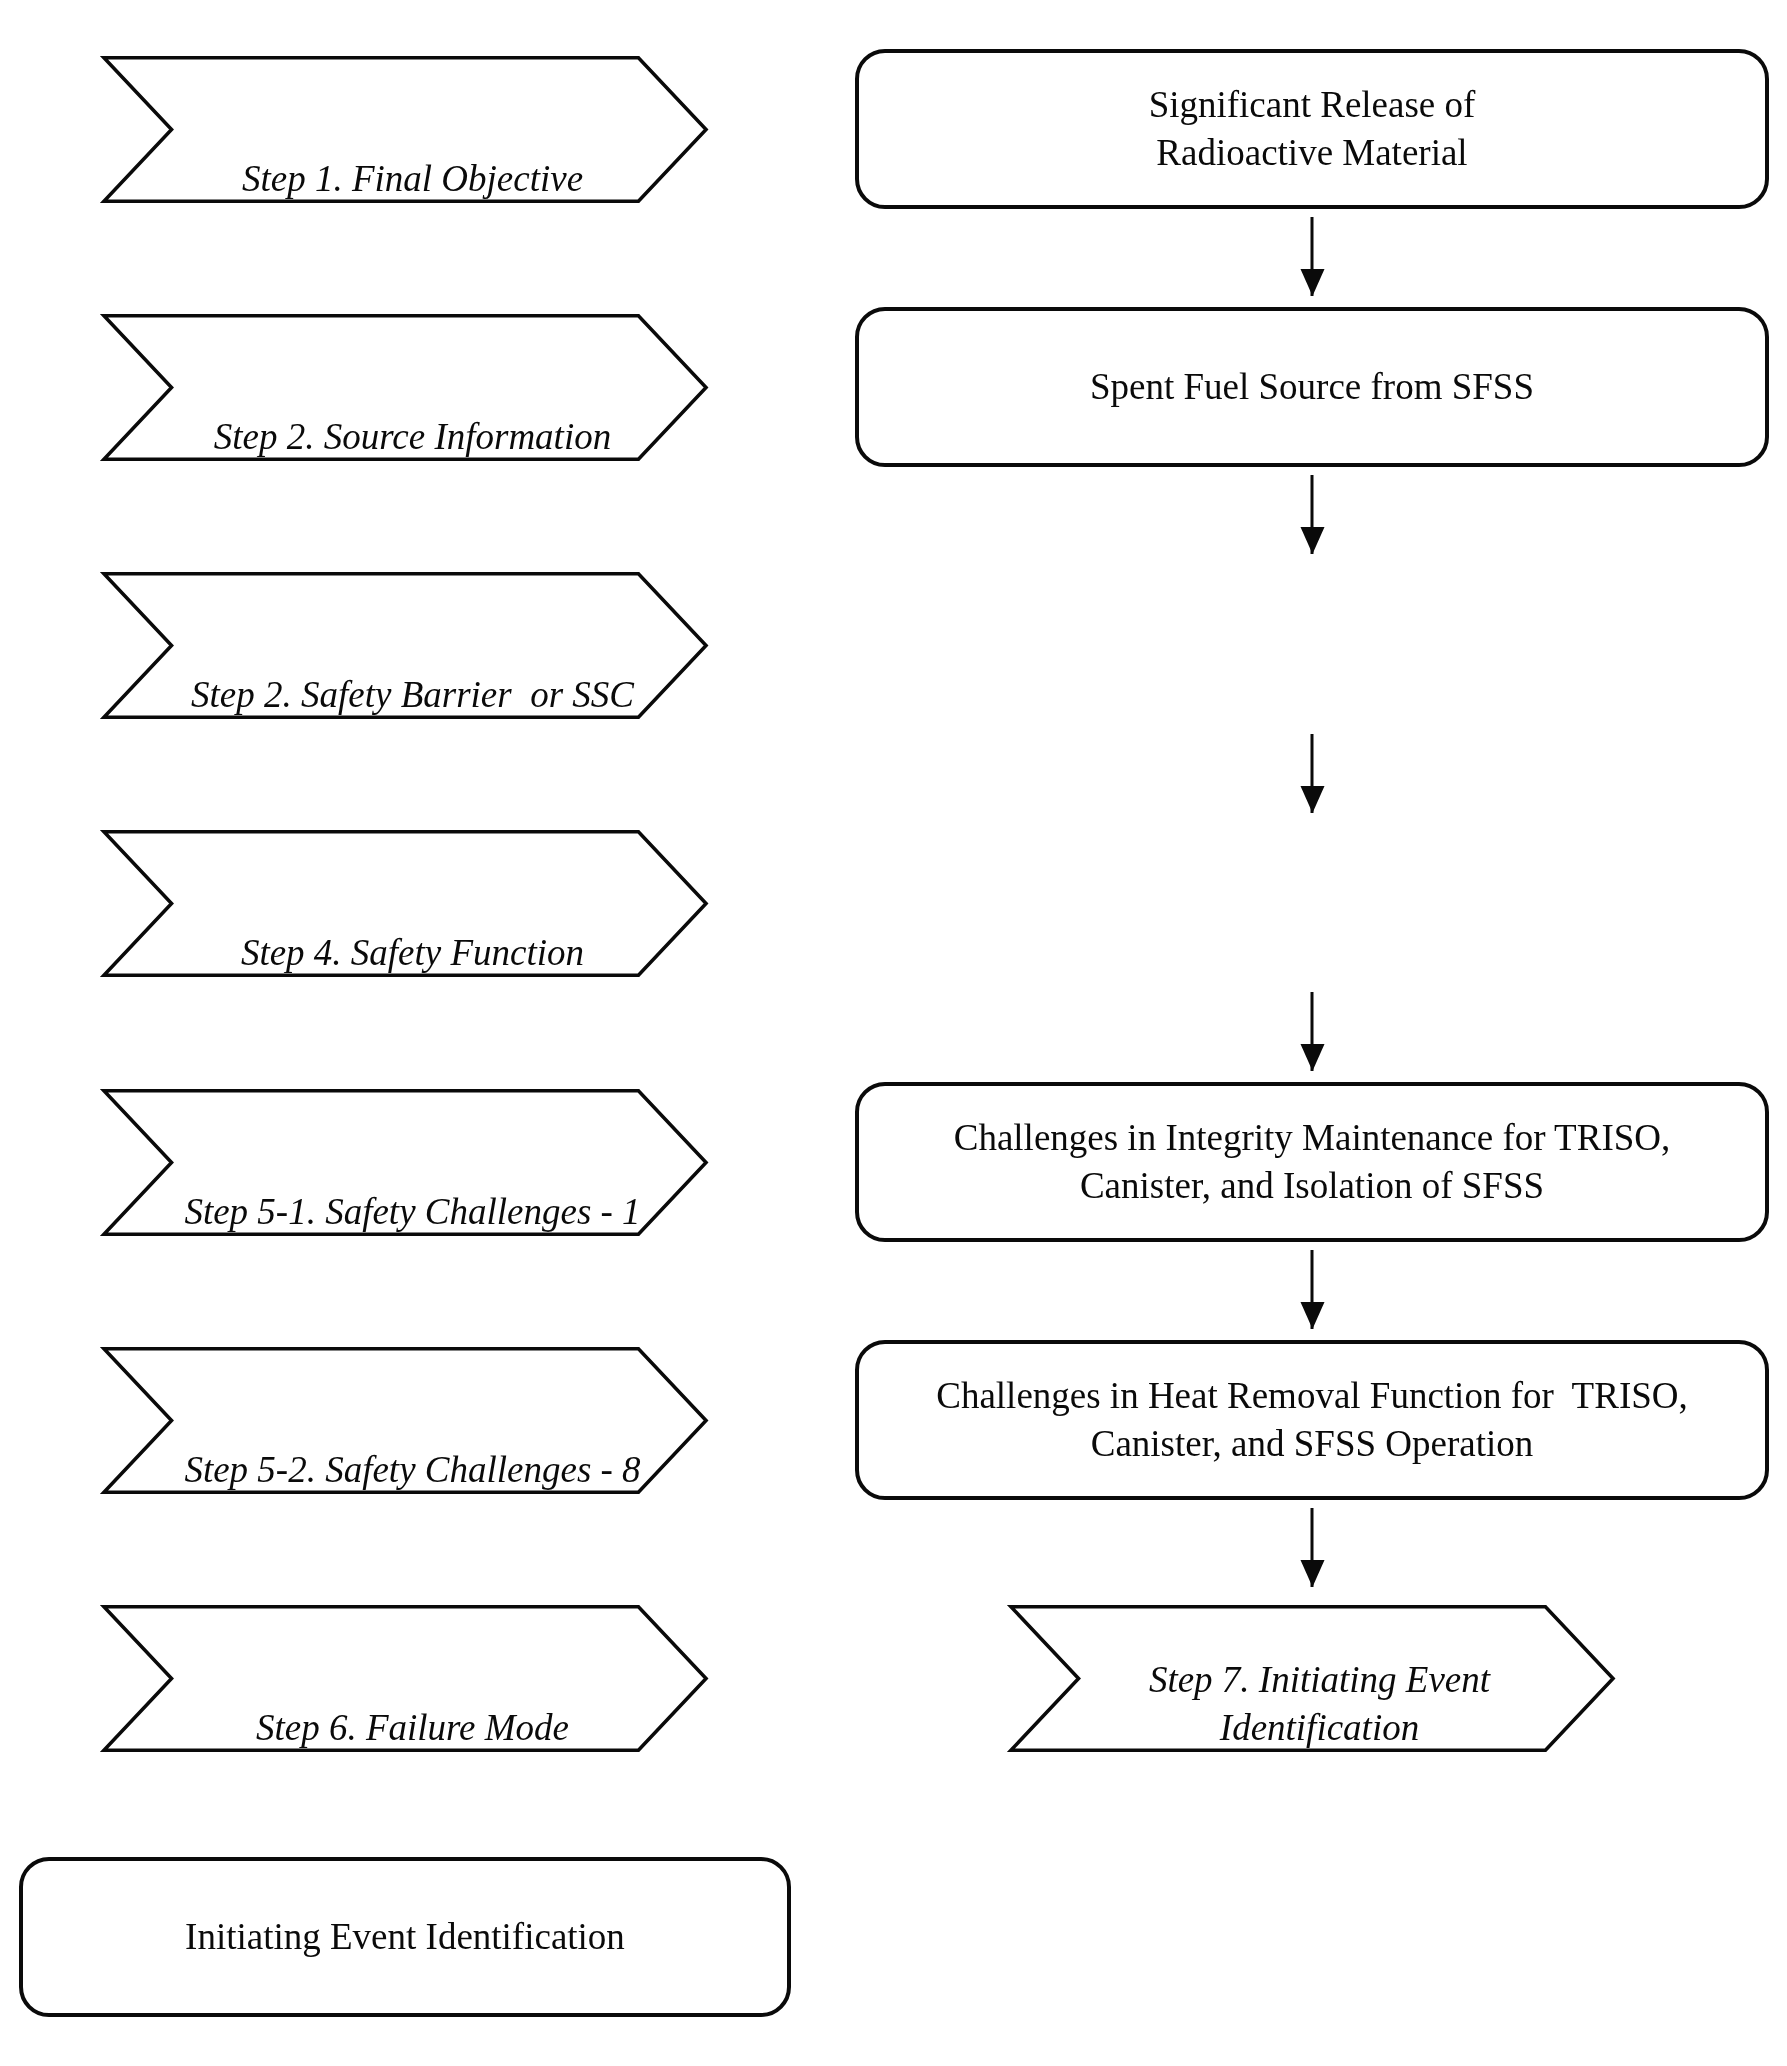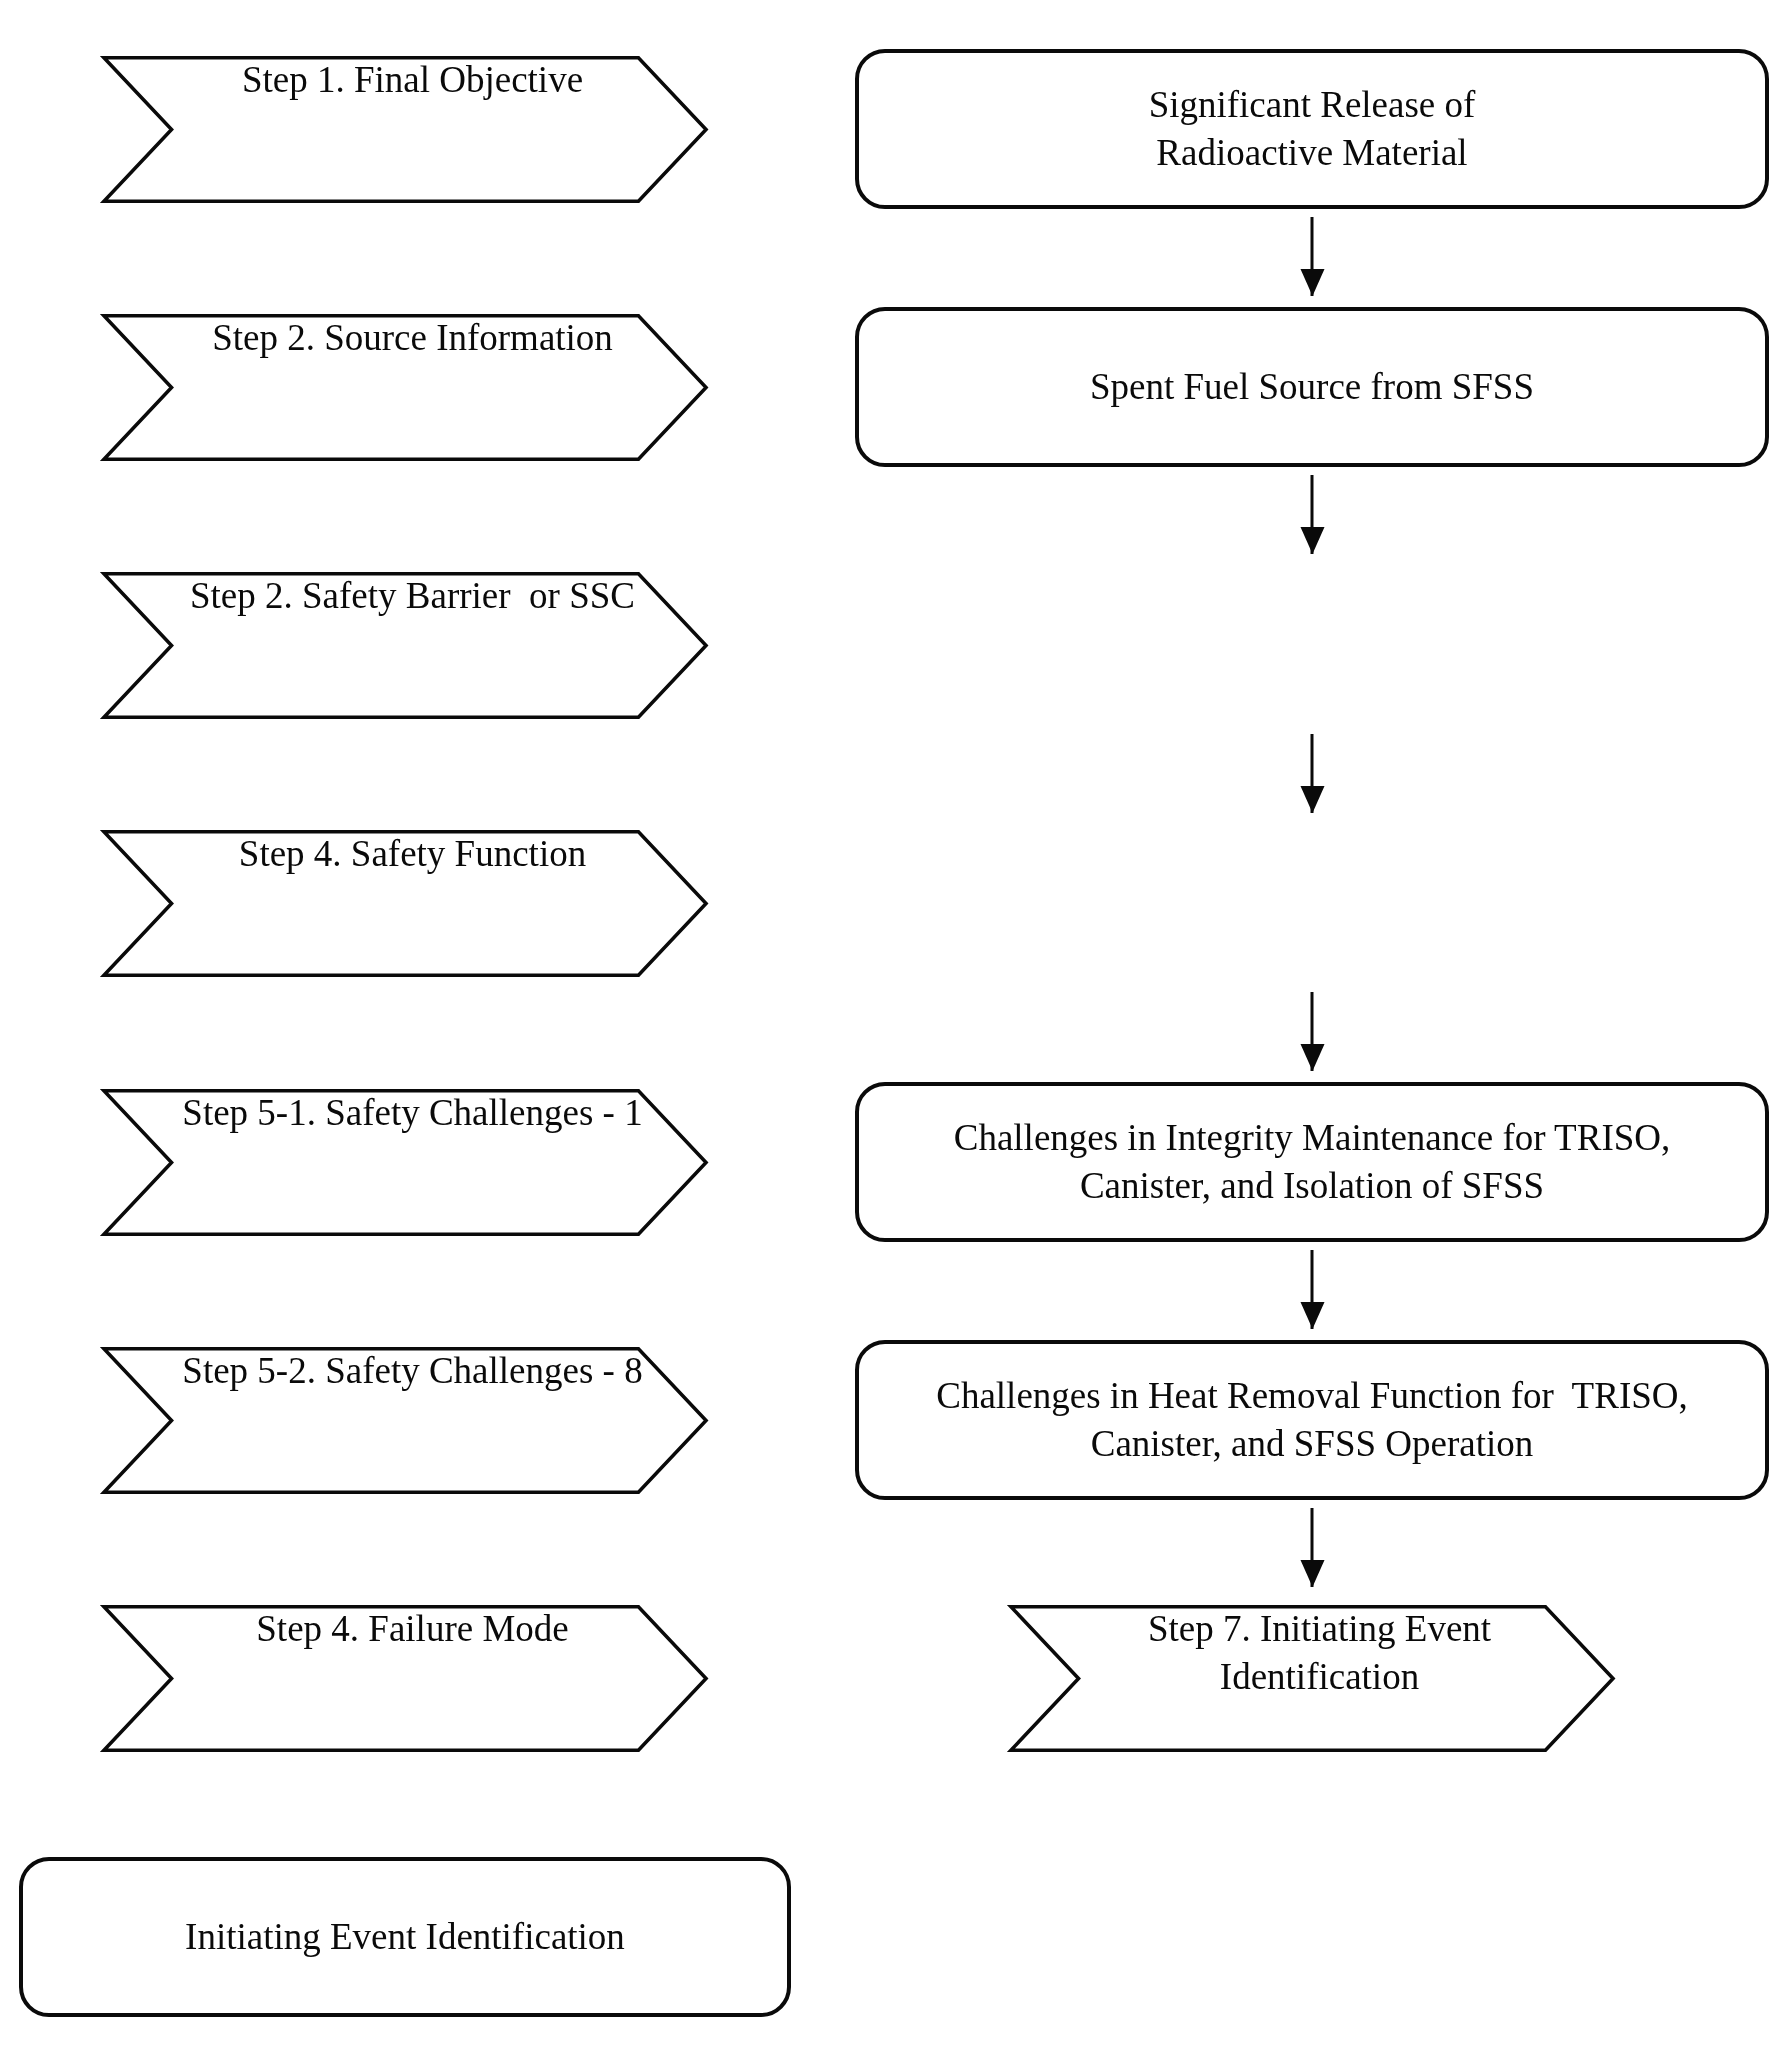--- a/index.html
+++ b/index.html
@@ -26,22 +26,23 @@
     position: relative;
     display: flex;
     align-items: center;
     justify-content: center;
   }
   .chev {
     position: relative;
     width: 772px;
     height: 147px;
     display: flex;
-    align-items: flex-start;
+    align-items: flex-end;
     justify-content: center;
+    font-style: italic;
   }
   .chev-shape {
     position: absolute;
     inset: 0;
     width: 100%;
     height: 100%;
   }
   .chev-label {
     position: relative;
     z-index: 1;
@@ -188,21 +189,21 @@
 Canister, and SFSS Operation</div>
       </div>
       <div class="arrow"></div>
     </div>
 
     <div class="chev-cell">
       <div class="chev">
         <svg class="chev-shape" viewBox="0 0 1030 250" aria-hidden="true">
           <polygon points="3,3 912,3 1027,125 912,247 3,247 118,125" fill="#ffffff" stroke="#0a0a0a" stroke-width="6"></polygon>
         </svg>
-        <div class="chev-label">Step 4. Failure Mode</div>
+        <div class="chev-label">Step 6. Failure Mode</div>
       </div>
     </div>
 
     <div class="chev-cell">
       <div class="chev">
         <svg class="chev-shape" viewBox="0 0 1030 250" aria-hidden="true">
           <polygon points="3,3 912,3 1027,125 912,247 3,247 118,125" fill="#ffffff" stroke="#0a0a0a" stroke-width="6"></polygon>
         </svg>
         <div class="chev-label">Step 7. Initiating Event
 Identification</div>

